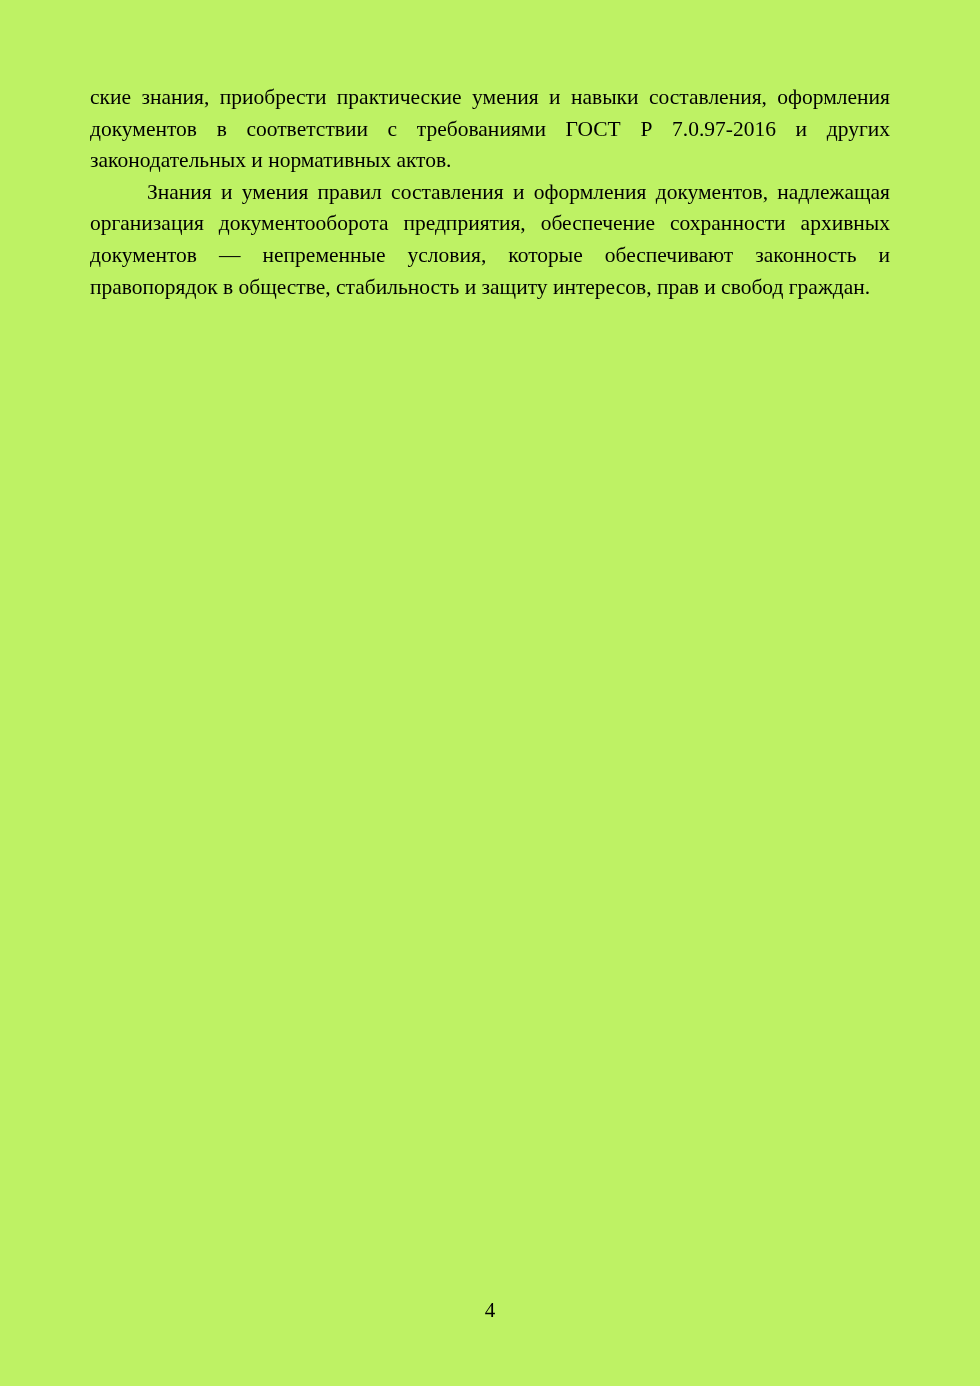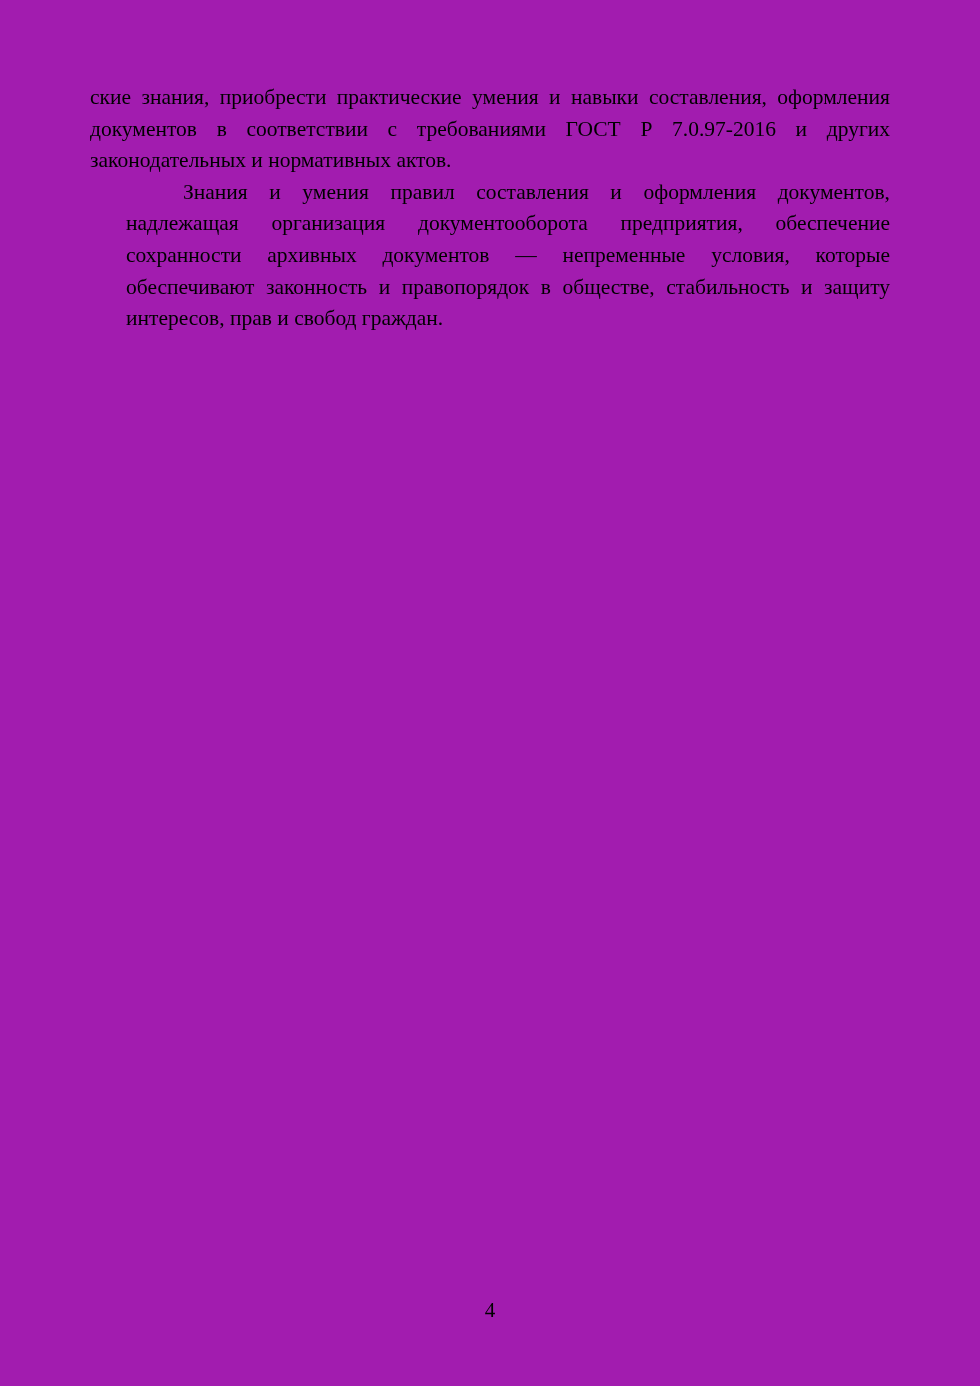--- a/index.html
+++ b/index.html
@@ -10,21 +10,21 @@
   }
   body {
     font-family: "Liberation Serif", "DejaVu Serif", serif;
     color: #000000;
   }
   .page {
     position: relative;
     width: 980px;
     height: 1386px;
     margin: 0 auto;
-    background: #a21caf;
+    background: #bef264;
     box-sizing: border-box;
     overflow: hidden;
   }
   .text-block {
     position: absolute;
     top: 82px;
     left: 90px;
     width: 800px;
   }
   .para {
@@ -34,21 +34,20 @@
     text-align: justify;
     text-align-last: left;
     hyphens: manual;
     -webkit-hyphens: manual;
   }
   .para + .para {
     margin-top: 0;
   }
   .para.indent {
     text-indent: 57px;
-    margin-left: 36px;
   }
   .page-number {
     position: absolute;
     left: 0;
     right: 0;
     top: 1300px;
     text-align: center;
     font-size: 21px;
     line-height: 1;
   }

